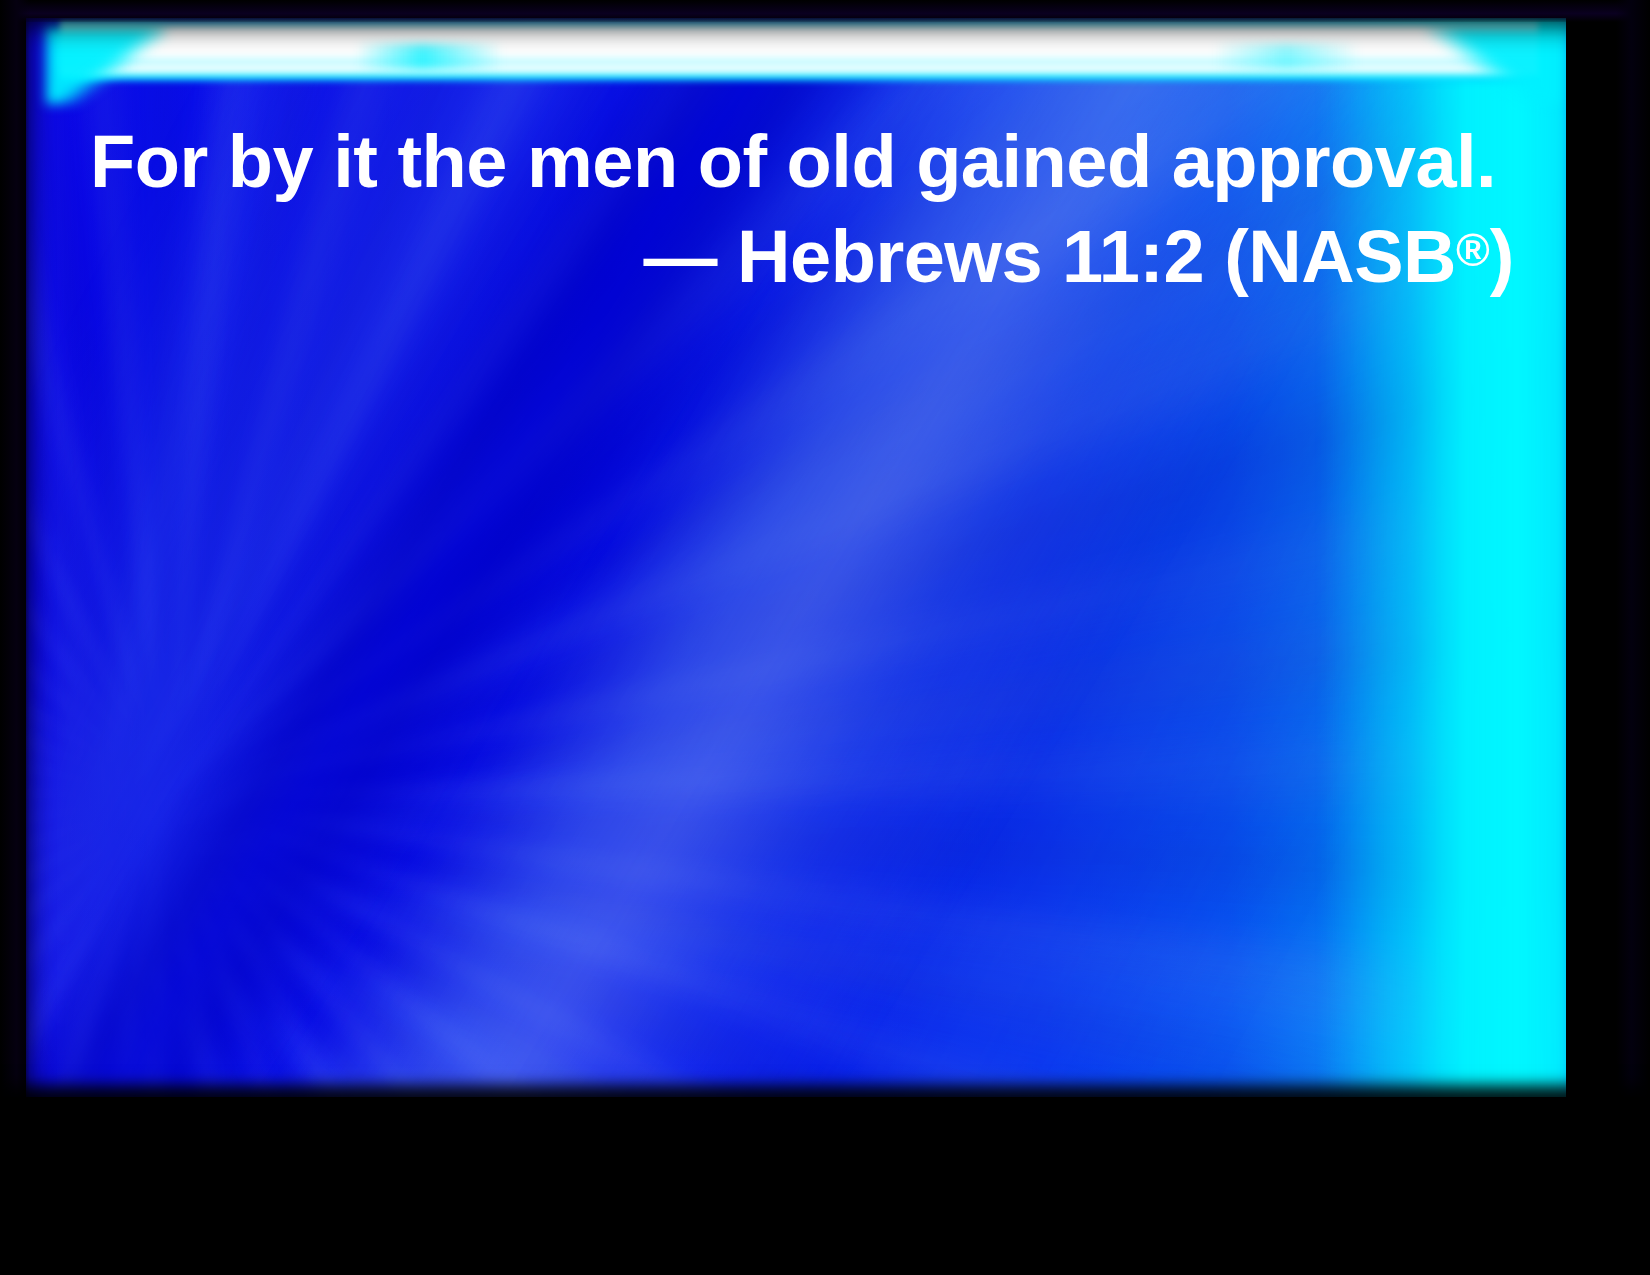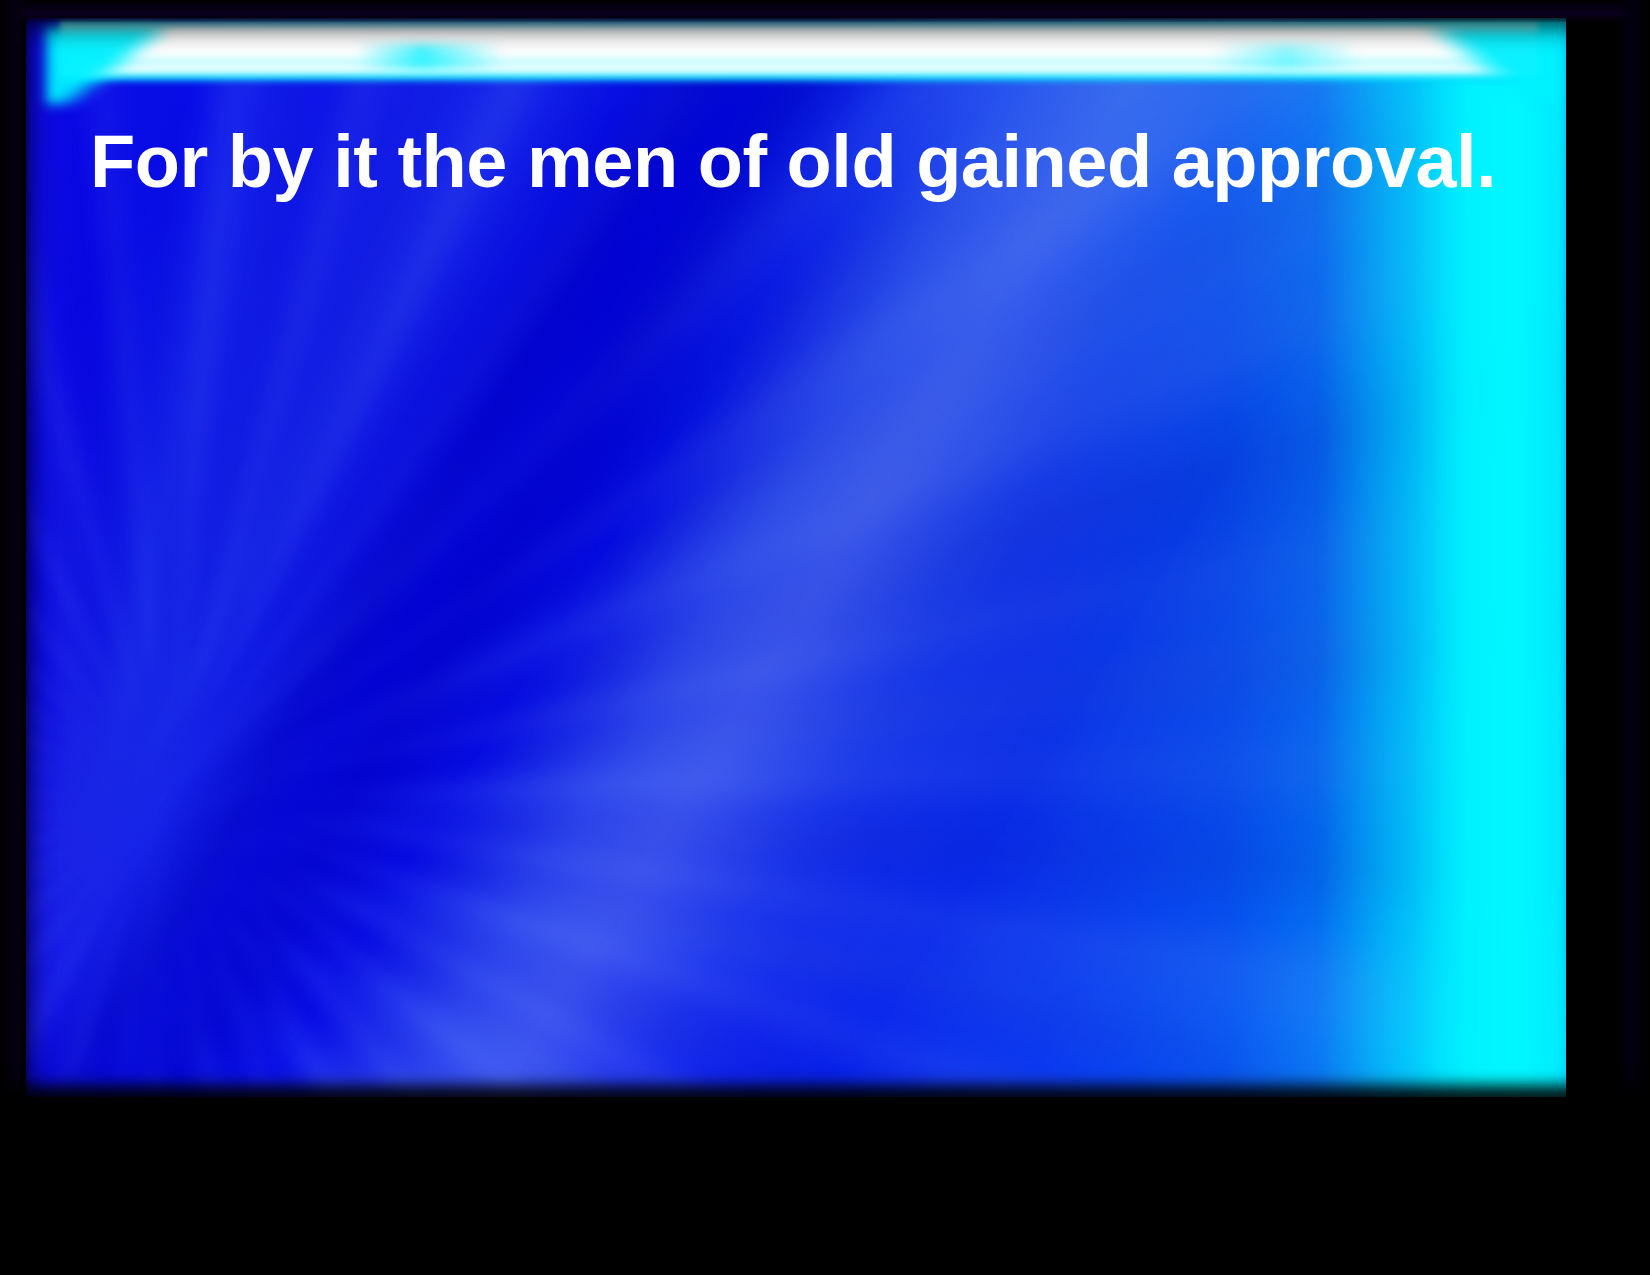--- a/index.html
+++ b/index.html
@@ -272,15 +272,16 @@
   </div>
 
   <div id="frame"></div>
   <div id="frame-top"></div>
   <div id="frame-left"></div>
   <div id="frame-right"></div>
   <div id="frame-bottom"></div>
 
   <div id="verse">
     <div class="verse-line-1">For by it the men of old gained approval.</div>
+    <div class="verse-line-2"><span>— Hebrews 11:2 (NASB</span><span class="reg">®</span><span>)</span></div>
   </div>
 
 </div>
 
 </body></html>

